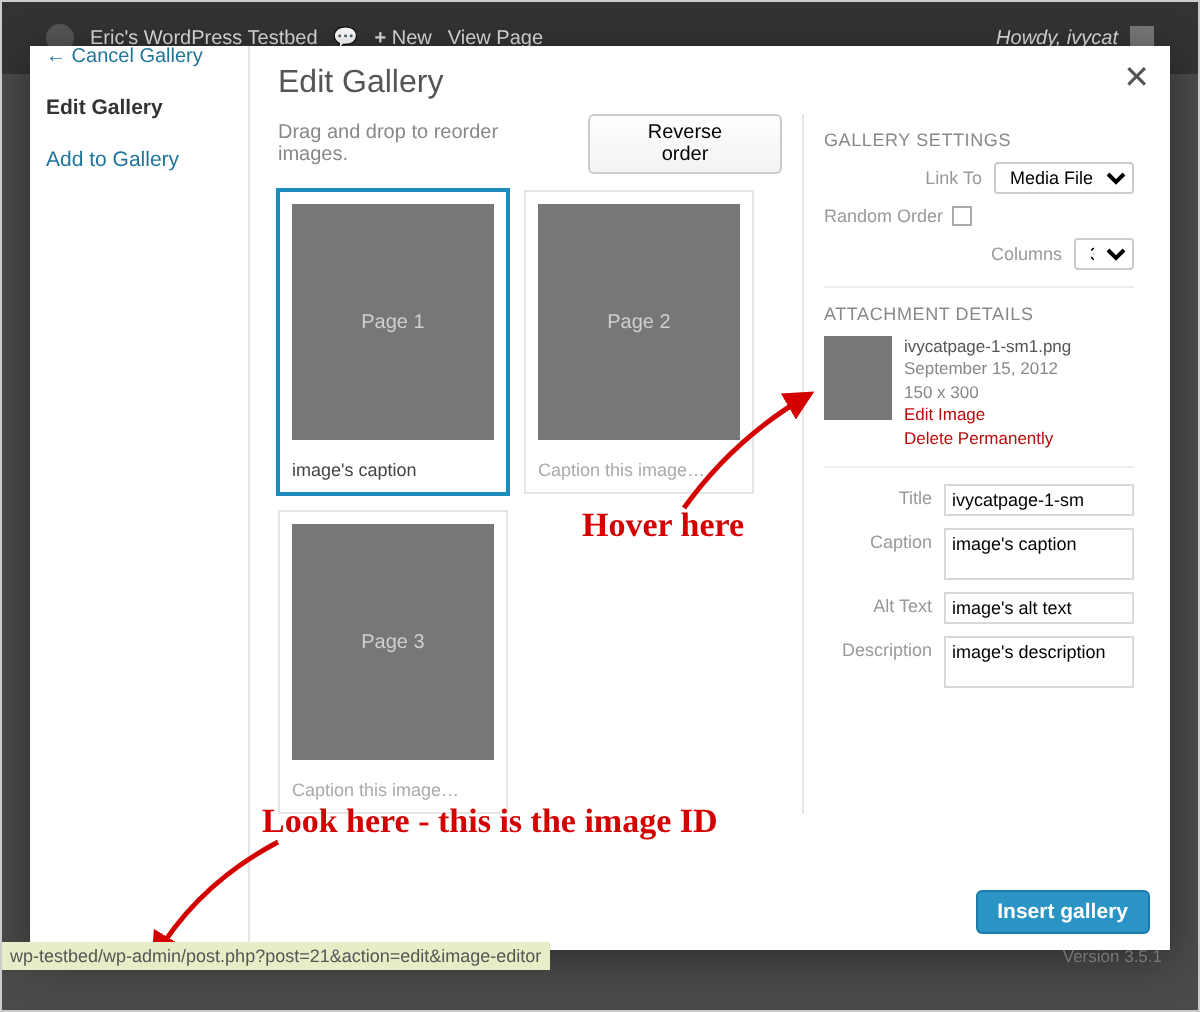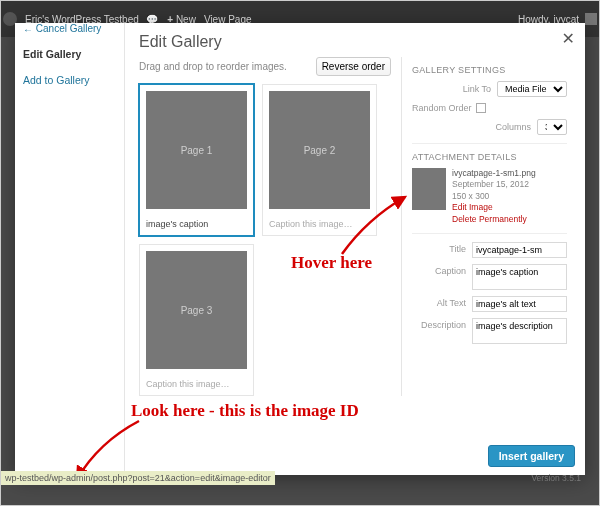--- a/index.html
+++ b/index.html
@@ -1,39 +1,39 @@
 <!DOCTYPE html>
 <html><head>
 <meta charset="utf-8">
 <style>
   * { box-sizing: border-box; }
   body { margin:0; font-family: Helvetica, Arial, sans-serif; font-size:11px; color:#444; background:#fff; }
   .frame { width:600px; height:506px; position:relative; overflow:hidden; border:1px solid #ccc;}
   .backdrop { position:absolute; inset:0; background:#4a4a4a; }
-  .admin-bar { position:absolute; top:0; left:0; right:0; height:36px; background:#333; color:#ddd; display:flex; align-items:center; font-size:10px; padding:0 2px; gap:8px;}
-  .admin-bar .right { margin-left:auto; display:flex; gap:6px; align-items:center;}
+  .admin-bar { position:absolute; top:0; left:0; right:0; height:36px; background:#333; color:#ddd; display:flex; align-items:center; font-size:10px; padding:0 22px; gap:8px;}
+  .admin-bar .right { margin-left:auto; display:flex; gap:6px; align-items:center;font-style:italic;}
   .wp-logo { width:14px; height:14px; background:#555; border-radius:50%; display:inline-block;}
   .bubble-icon::before { content:"💬"; font-size:10px;}
   .plus-sign { font-weight:bold;}
   .avatar-mini { width:12px; height:12px; background:#777; display:inline-block;}
 
   .modal { position:absolute; top:22px; left:14px; right:14px; bottom:30px; background:#fff; box-shadow:0 4px 20px rgba(0,0,0,.4);}
   .modal-close { position:absolute; top:6px; right:10px; font-size:16px; color:#555; cursor:pointer;}
   .modal-body { display:flex; height:100%; }
   .sidebar { width:110px; border-right:1px solid #e5e5e5; padding:0 8px; }
   .back-link { color:#21759b; font-size:10px; cursor:pointer;}
   .back-link::before { content:"← "; }
   .side-item { margin-top:14px; font-size:10.5px; cursor:pointer;}
   .side-item.active { font-weight:bold; color:#333;}
   .side-item.link { color:#21759b;}
   .main { flex:1; padding:10px 12px 12px 14px; position:relative;}
   .main h1 { margin:0 0 6px 0; font-size:16px; font-weight:normal; color:#555;}
   .hint-row { display:flex; align-items:center; gap:8px;}
   .hint { font-size:10px; color:#888; }
-  .btn { background:linear-gradient(#fefefe,#f3f3f3); border:1px solid #ccc; border-radius:3px; padding:3px 5px; font-size:10px; cursor:pointer;}
+  .btn { background:linear-gradient(#fefefe,#f3f3f3); border:1px solid #ccc; border-radius:3px; padding:3px 16px; font-size:10px; cursor:pointer;}
   .btn.primary { background:#2a95c5; border-color:#1e7aa8; color:#fff; font-weight:bold; position:absolute; right:10px; bottom:8px; padding:4px 10px; font-size:10.5px;}
 
   .thumbs-wrap { display:flex; gap:10px;}
   .thumbs { width:245px; display:flex; flex-wrap:wrap; gap:8px; margin-top:8px;}
   .thumb { width:115px; border:1px solid #e5e5e5; position:relative; cursor:pointer;}
   .thumb.selected { outline:2px solid #1e8cbe; outline-offset:-1px;}
   .thumb .img { height:118px; margin:6px; background:#777; color:#cfcfcf; display:flex; align-items:center; justify-content:center; font-size:10px;}
   .thumb .cap { padding:4px 6px 6px 6px; font-size:9px; color:#444;}
   .thumb .cap.placeholder { color:#aaa;}
 

